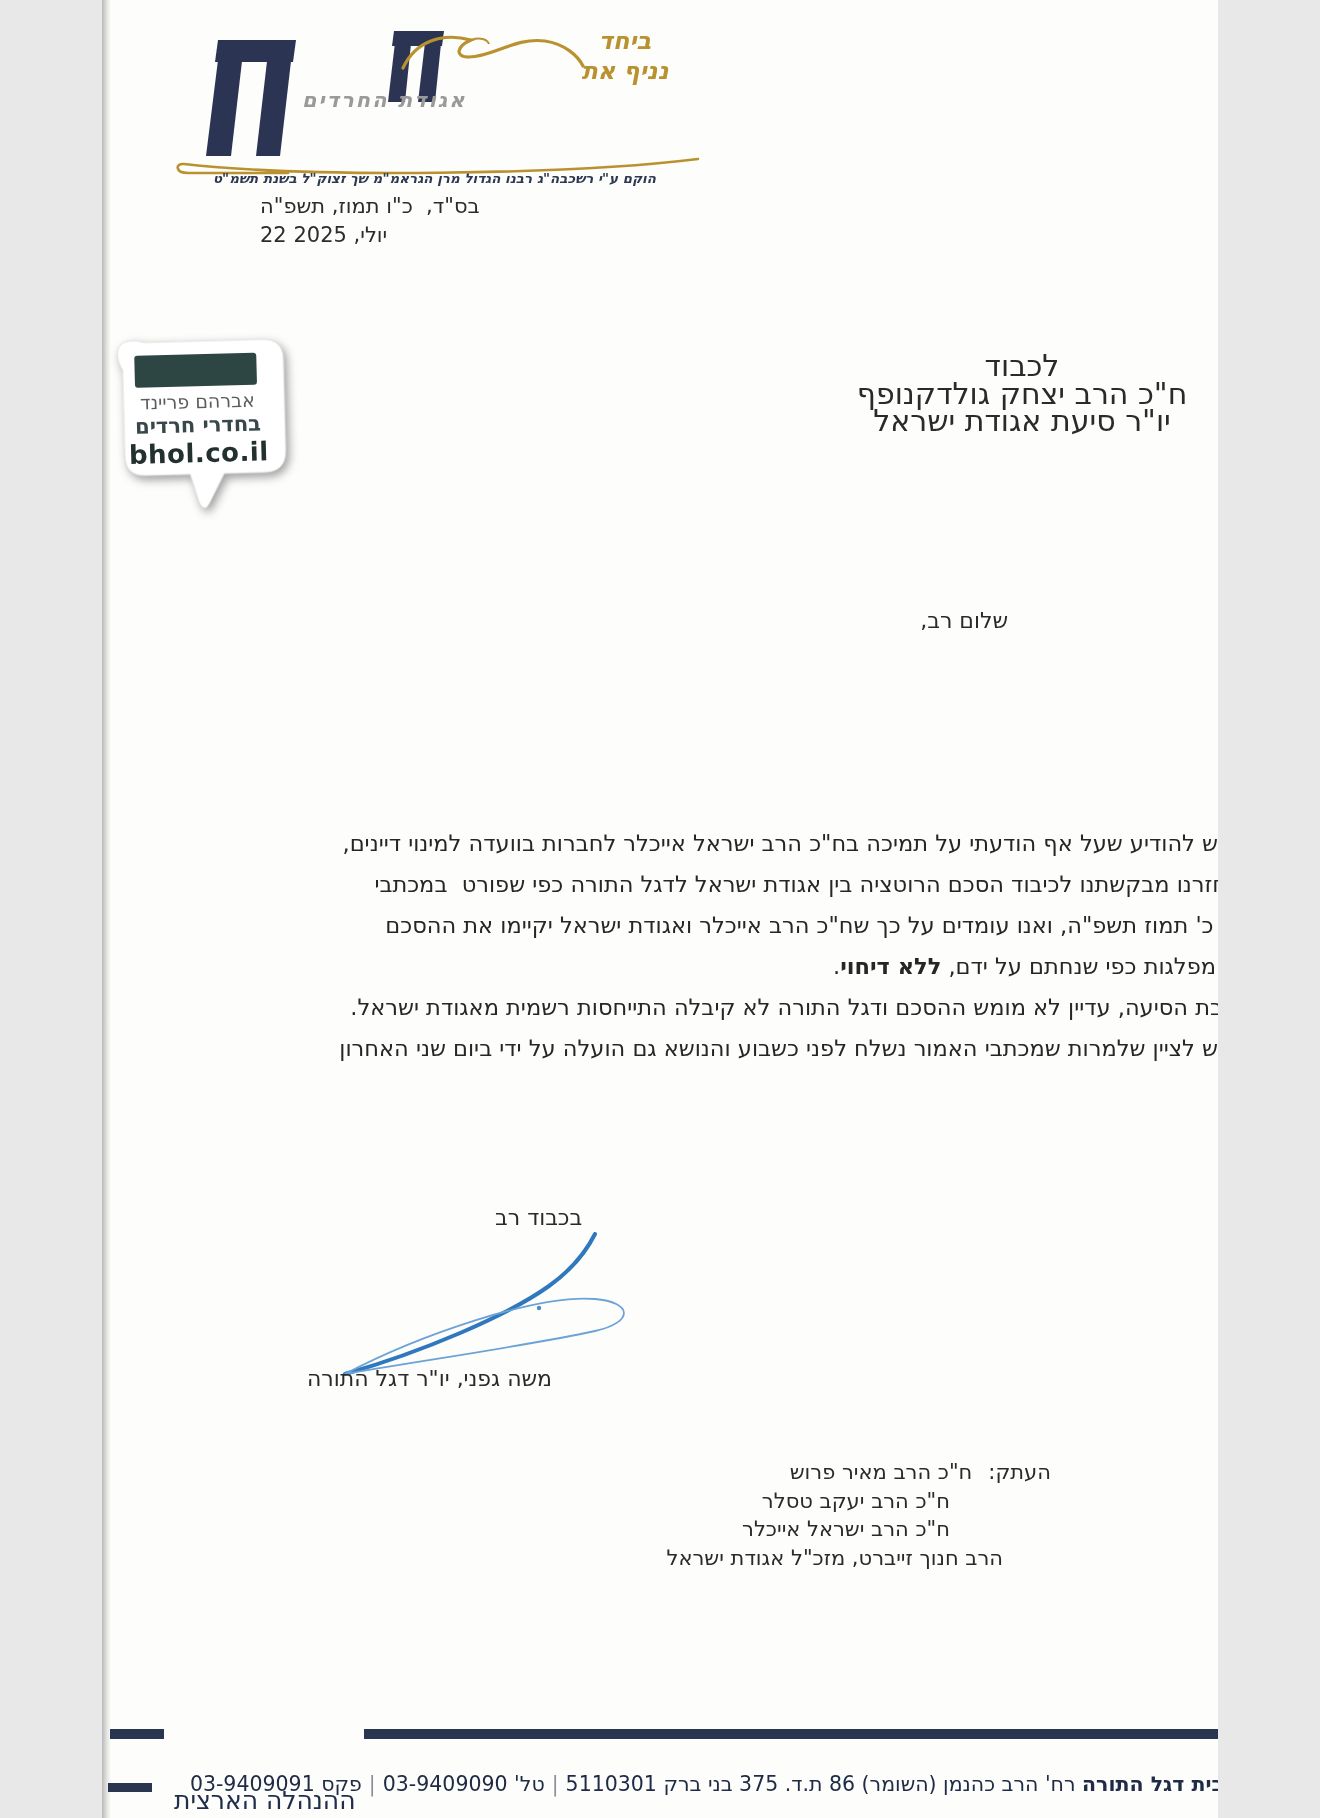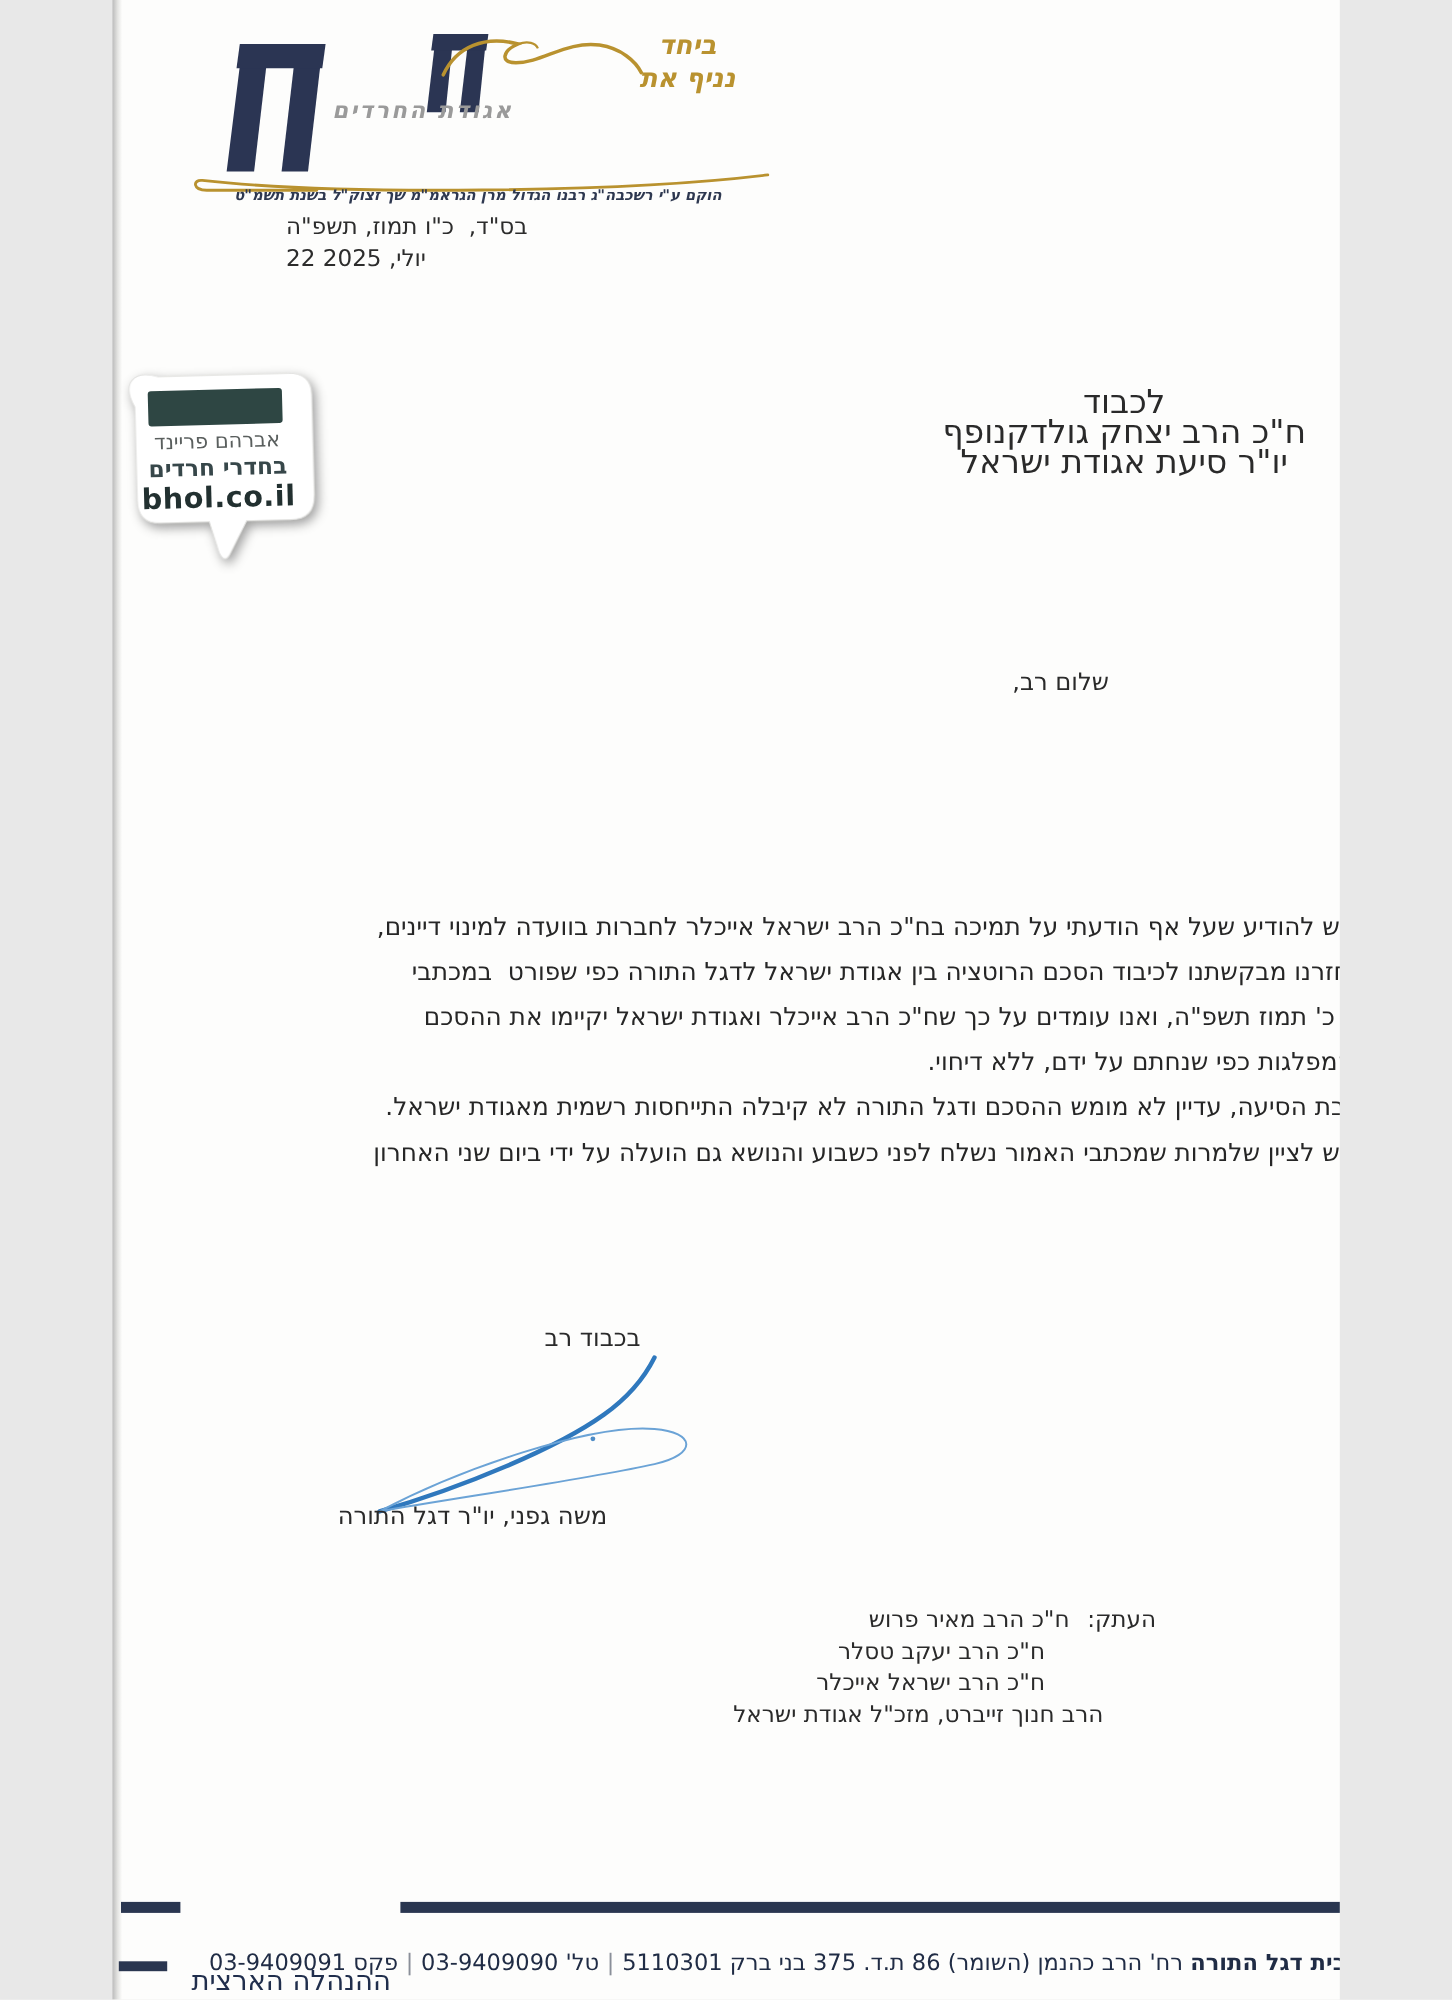--- a/index.html
+++ b/index.html
@@ -39,21 +39,21 @@
   .recipient{position:absolute;left:715px;top:352px;width:410px;text-align:center;
         font-size:30px;line-height:27.5px;color:#2a2a2a;}
   .recipient .city{text-decoration:underline;}
   .greeting{position:absolute;right:210px;top:608px;font-size:22px;color:#2a2a2a;}
   .subject{position:absolute;right:196px;top:704px;font-size:22.5px;color:#222;white-space:pre;}
   .subject .lbl{font-weight:bold;}
   .subject .txt{text-decoration:underline;}
   .body-block{position:absolute;left:160px;width:1000px;top:823px;font-size:22.5px;
         line-height:41px;color:#262626;text-align:right;}
   .bline{white-space:pre;}
-  .bold{font-weight:normal;text-align:center;}
+  .bold{font-weight:bold;text-align:center;}
   .closing{position:absolute;left:393px;top:1205px;font-size:22px;color:#2a2a2a;}
   .signature{position:absolute;left:225px;top:1232px;}
   .signer{position:absolute;left:205px;top:1366px;font-size:22px;color:#2a2a2a;}
   
   .cc{position:absolute;right:167px;top:1458px;font-size:21px;line-height:28.5px;color:#2a2a2a;text-align:right;}
   .cc .lbl{margin-left:16px;}
   .cc .ind{padding-right:101px;}
   .cc .ind2{padding-right:48px;}
   
   .f-bar{position:absolute;background:#2a3650;height:10px;}

